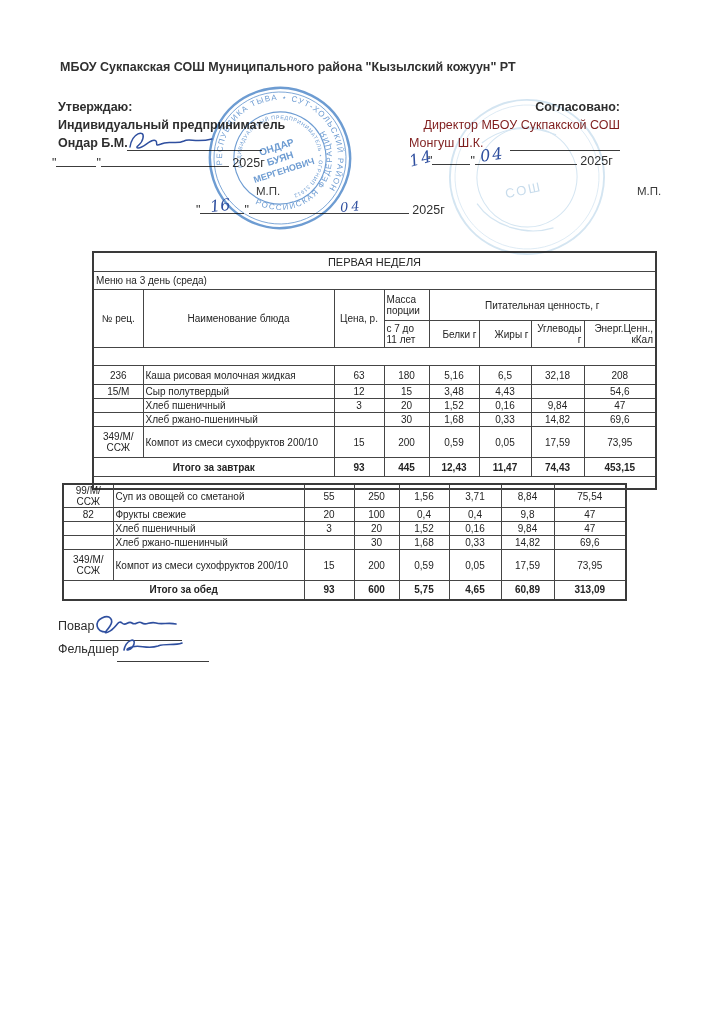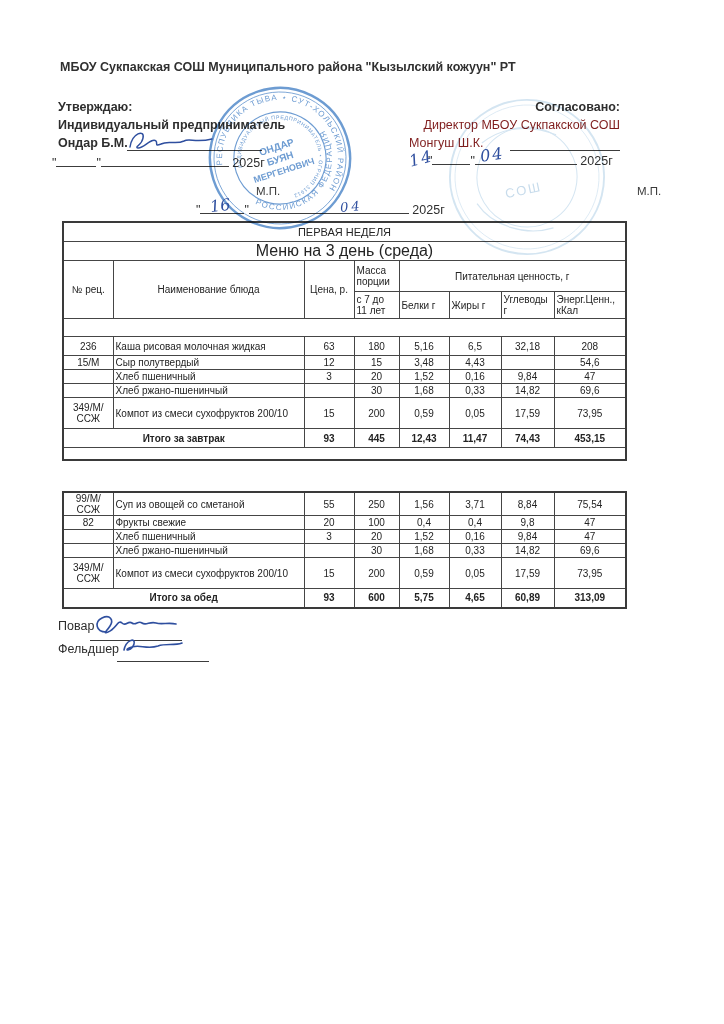--- a/index.html
+++ b/index.html
@@ -23,25 +23,25 @@
   
   .stamp{position:absolute;z-index:5;pointer-events:none;mix-blend-mode:multiply;}
   
   table.menu{border-collapse:collapse;table-layout:fixed;position:absolute;left:62px;background:transparent;}
   table.menu{border:2px solid #3a3a3a;}
   table.menu td{border:1px solid #454545;font-size:10px;color:#242424;padding:0 2px;vertical-align:middle;overflow:hidden;}
   td.center{text-align:center;}
   td.dish{text-align:left;padding-left:3px;}
   td.rec{text-align:center;font-size:8.5px;padding:0;}
   tr.band td{text-align:center;font-size:11px;height:18px;}
-  tr.band2 td{text-align:center;font-size:16px;height:17px;}
+  tr.band2 td{text-align:left;font-size:10px;height:17px;}
   td.hd{text-align:center;font-size:10px;}
   td.hd-top{vertical-align:top;padding-top:2px;text-align:center;font-size:9.5px;}
   td.hd-left{vertical-align:top;padding-top:1px;text-align:left;font-size:9.5px;line-height:1.15;}
-  td.sub{font-size:9.5px;text-align:left;line-height:1.1;}
+  td.sub{font-size:9.5px;text-align:right;line-height:1.1;}
   td.sub-left{font-size:9px;text-align:left;line-height:1.15;vertical-align:top;padding-top:1px;}
   tr.hrowA{height:31px;} tr.hrowB{height:27px;}
   tr.spacer td{height:17px;border-left:none;border-right:none;}
   tr.spacer-sm td{height:11px;border-left:none;border-right:none;}
   tbody.menu-rows tr{height:14px;}
   tbody.menu-rows tr:first-of-type{height:19px;}
   tbody.menu-rows tr:last-of-type{height:31px;}
   tr.total-row{height:19px;}
   tr.total-row td{font-weight:bold;}
   td.total-label{text-align:center;font-weight:bold;font-size:10px;}
@@ -120,21 +120,21 @@
   <g transform="rotate(14 82 82)">
     <circle cx="82" cy="82" r="77" fill="none" stroke="#a9cbe4" stroke-width="2"></circle>
     <circle cx="82" cy="82" r="72" fill="none" stroke="#a9cbe4" stroke-width="0.7"></circle>
     <circle cx="82" cy="82" r="50" fill="none" stroke="#a9cbe4" stroke-width="1"></circle>
     <path d="M30,60 C45,40 70,30 100,34" fill="none" stroke="#a9cbe4" stroke-width="1.2"></path>
     <path d="M40,120 C60,138 95,140 120,125" fill="none" stroke="#a9cbe4" stroke-width="1.2"></path>
     <text x="82" y="100" text-anchor="middle" font-size="13" letter-spacing="2" fill="#8fb8d8" font-family="Liberation Sans, sans-serif" transform="rotate(-26 82 96)">СОШ</text>
   </g>
 </svg>
 
-<table class="menu" style="top:221px;width:563px;">
+<table class="menu" style="top:251px;width:563px;margin-left:30px;">
   <colgroup>
     <col style="width:50px">
       <col style="width:191px">
       <col style="width:50px">
       <col style="width:45px">
     <col style="width:50px">
       <col style="width:52px">
       <col style="width:53px">
       <col style="width:72px">
   </colgroup>
@@ -229,21 +229,21 @@
       <td class="center">11,47</td>
       <td class="center">74,43</td>
       <td class="center">453,15</td>
     </tr>
     <tr class="spacer-sm">
         <td colspan="8"></td>
       </tr>
   </tbody>
 </table>
 
-<table class="menu" style="top:483px;width:563px;margin-top:8px;">
+<table class="menu" style="top:483px;width:563px;">
   <colgroup>
     <col style="width:50px">
       <col style="width:191px">
       <col style="width:50px">
       <col style="width:45px">
     <col style="width:50px">
       <col style="width:52px">
       <col style="width:53px">
       <col style="width:72px">
   </colgroup>

